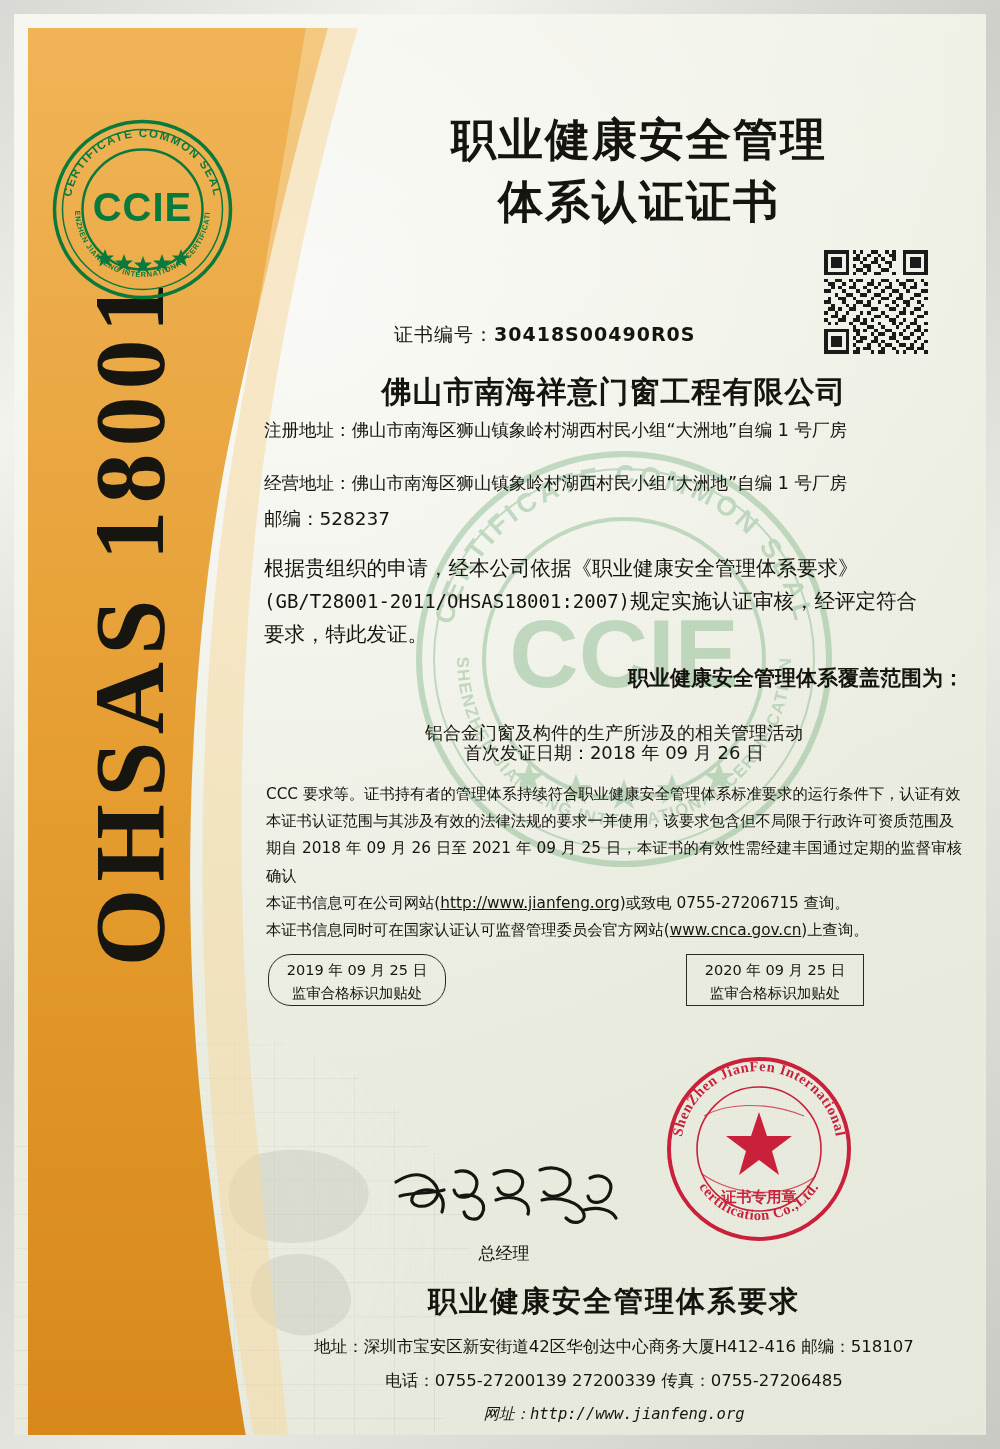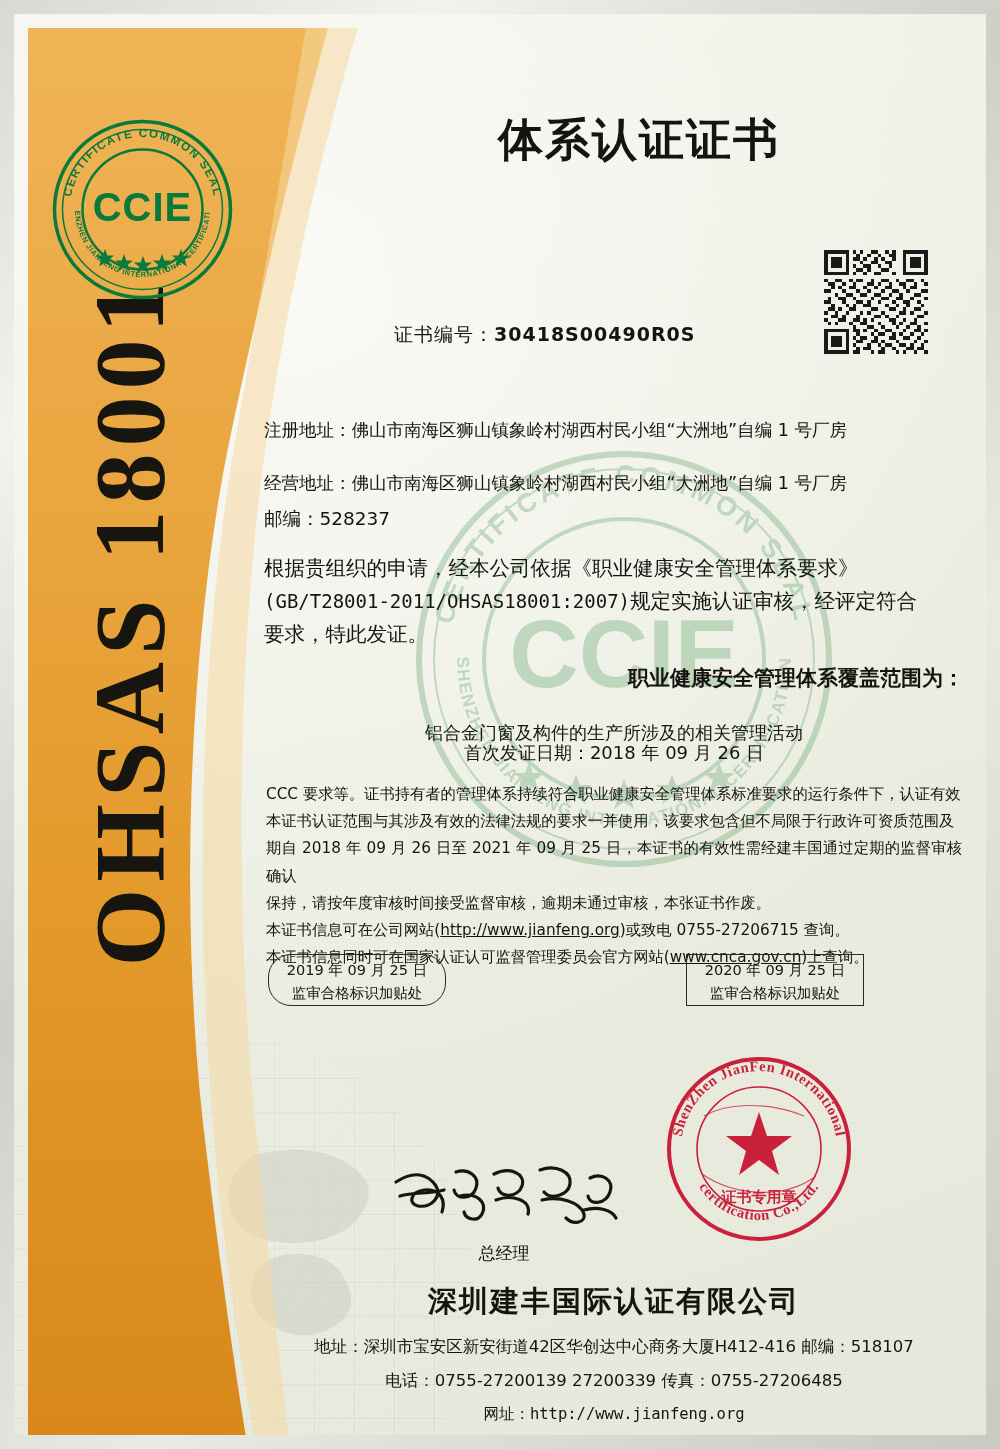--- a/index.html
+++ b/index.html
@@ -307,21 +307,21 @@
     left: 10px;
     width: 700px;
     text-align: center;
     font-family: "DejaVu Sans", sans-serif;
     font-size: 16.5px;
     color: #16140f;
     white-space: nowrap;
   }
   .f1 { top: 1282px; }
   .f2 { top: 1316px; }
-  .f3 { top: 1350px; font-family: "DejaVu Sans Mono", monospace; font-size: 15.5px; }
+  .f3 { top: 1350px; font-family: "DejaVu Sans Mono", monospace; font-size: 15.5px; font-style: italic; }
 </style>
 </head>
 <body>
 
 <div id="certificate">
 
   <div class="frame-outer"></div>
   <div class="frame-inner"></div>
 
   <div class="paper">
@@ -407,20 +407,21 @@
           <polygon points="215,335 219,346 231,346 221,353 225,365 215,358 205,365 209,353 199,346 211,346"></polygon>
           <polygon points="263,330 267,341 279,341 269,348 273,360 263,353 253,360 257,348 247,341 259,341"></polygon>
           <polygon points="310,318 314,329 326,329 316,336 320,348 310,341 300,348 304,336 294,329 306,329"></polygon>
         </g>
       </svg>
     </div>
 
     <div class="content">
 
       <div class="main-title">
+        <div>职业健康安全管理</div>
         <div>体系认证证书</div>
       </div>
 
       <div class="qr">
         <svg width="104" height="104" viewBox="0 0 29 29" shape-rendering="crispEdges">
           <rect width="29" height="29" fill="#f0f1e8"></rect>
           <g fill="#1a1a1a">
             <rect x="0" y="0" width="7" height="1"></rect>
               <rect x="0" y="6" width="7" height="1"></rect>
             <rect x="0" y="0" width="1" height="7"></rect>
@@ -622,20 +623,21 @@
               <rect x="25" y="28" width="1" height="1"></rect>
               <rect x="28" y="28" width="1" height="1"></rect>
           </g>
         </svg>
       </div>
 
       <div class="cert-no">
         <span>证书编号：</span><b>30418S00490R0S</b>
       </div>
 
+      <div class="company">佛山市南海祥意门窗工程有限公司</div>
 
       <div class="addr-line addr1">
         <span>注册地址：</span><span>佛山市南海区狮山镇象岭村湖西村民小组“大洲地”自编 1 号厂房</span>
       </div>
       <div class="addr-line addr2">
         <span>经营地址：</span><span>佛山市南海区狮山镇象岭村湖西村民小组“大洲地”自编 1 号厂房</span>
       </div>
 
       <div class="row-post">
         <span>邮编：</span><span>528237</span>
@@ -650,21 +652,20 @@
       <div class="scope-title">职业健康安全管理体系覆盖范围为：</div>
       <div class="scope-body">铝合金门窗及构件的生产所涉及的相关管理活动</div>
       <div class="first-issue">
         <span>首次发证日期：</span><span>2018 年 09 月 26 日</span>
       </div>
 
       <div class="fine-print">
         <div>CCC 要求等。证书持有者的管理体系持续符合职业健康安全管理体系标准要求的运行条件下，认证有效</div>
         <div>本证书认证范围与其涉及有效的法律法规的要求一并使用，该要求包含但不局限于行政许可资质范围及</div>
         <div>期自 2018 年 09 月 26 日至 2021 年 09 月 25 日，本证书的有效性需经建丰国通过定期的监督审核确认</div>
-        <div>保持，请按年度审核时间接受监督审核，逾期未通过审核，本张证书作废。</div>
         <div><span>本证书信息可在公司网站(</span><span class="u">http://www.jianfeng.org</span><span>)或致电 0755-27206715 查询。</span></div>
         <div><span>本证书信息同时可在国家认证认可监督管理委员会官方网站(</span><span class="u">www.cnca.gov.cn</span><span>)上查询。</span></div>
       </div>
 
       <div class="stamp-box stamp-left">
         <div>2019 年 09 月 25 日</div>
         <div>监审合格标识加贴处</div>
       </div>
       <div class="stamp-box stamp-right">
         <div>2020 年 09 月 25 日</div>
@@ -705,20 +706,20 @@
             <path d="M112 48 C 128 42, 148 48, 144 62"></path>
             <path d="M156 18 C 172 12, 188 20, 186 32 C 184 44, 166 48, 160 40"></path>
             <path d="M158 48 C 176 44, 196 50, 200 62 C 202 70, 190 74, 182 66"></path>
             <path d="M206 26 C 218 20, 230 28, 226 40 C 222 52, 206 54, 204 44"></path>
             <path d="M200 58 C 214 54, 228 58, 232 66"></path>
           </g>
         </svg>
       </div>
       <div class="sig-label">总经理</div>
 
-      <div class="issuer">深圳建丰国际认证有限公司</div>
+      <div class="issuer">职业健康安全管理体系要求</div>
       <div class="footer-line f1">地址：深圳市宝安区新安街道42区华创达中心商务大厦H412-416   邮编：518107</div>
       <div class="footer-line f2">电话：0755-27200139   27200339      传真：0755-27206485</div>
       <div class="footer-line f3">网址：http://www.jianfeng.org</div>
 
     </div>
   </div>
 </div>
 
 </body></html>

